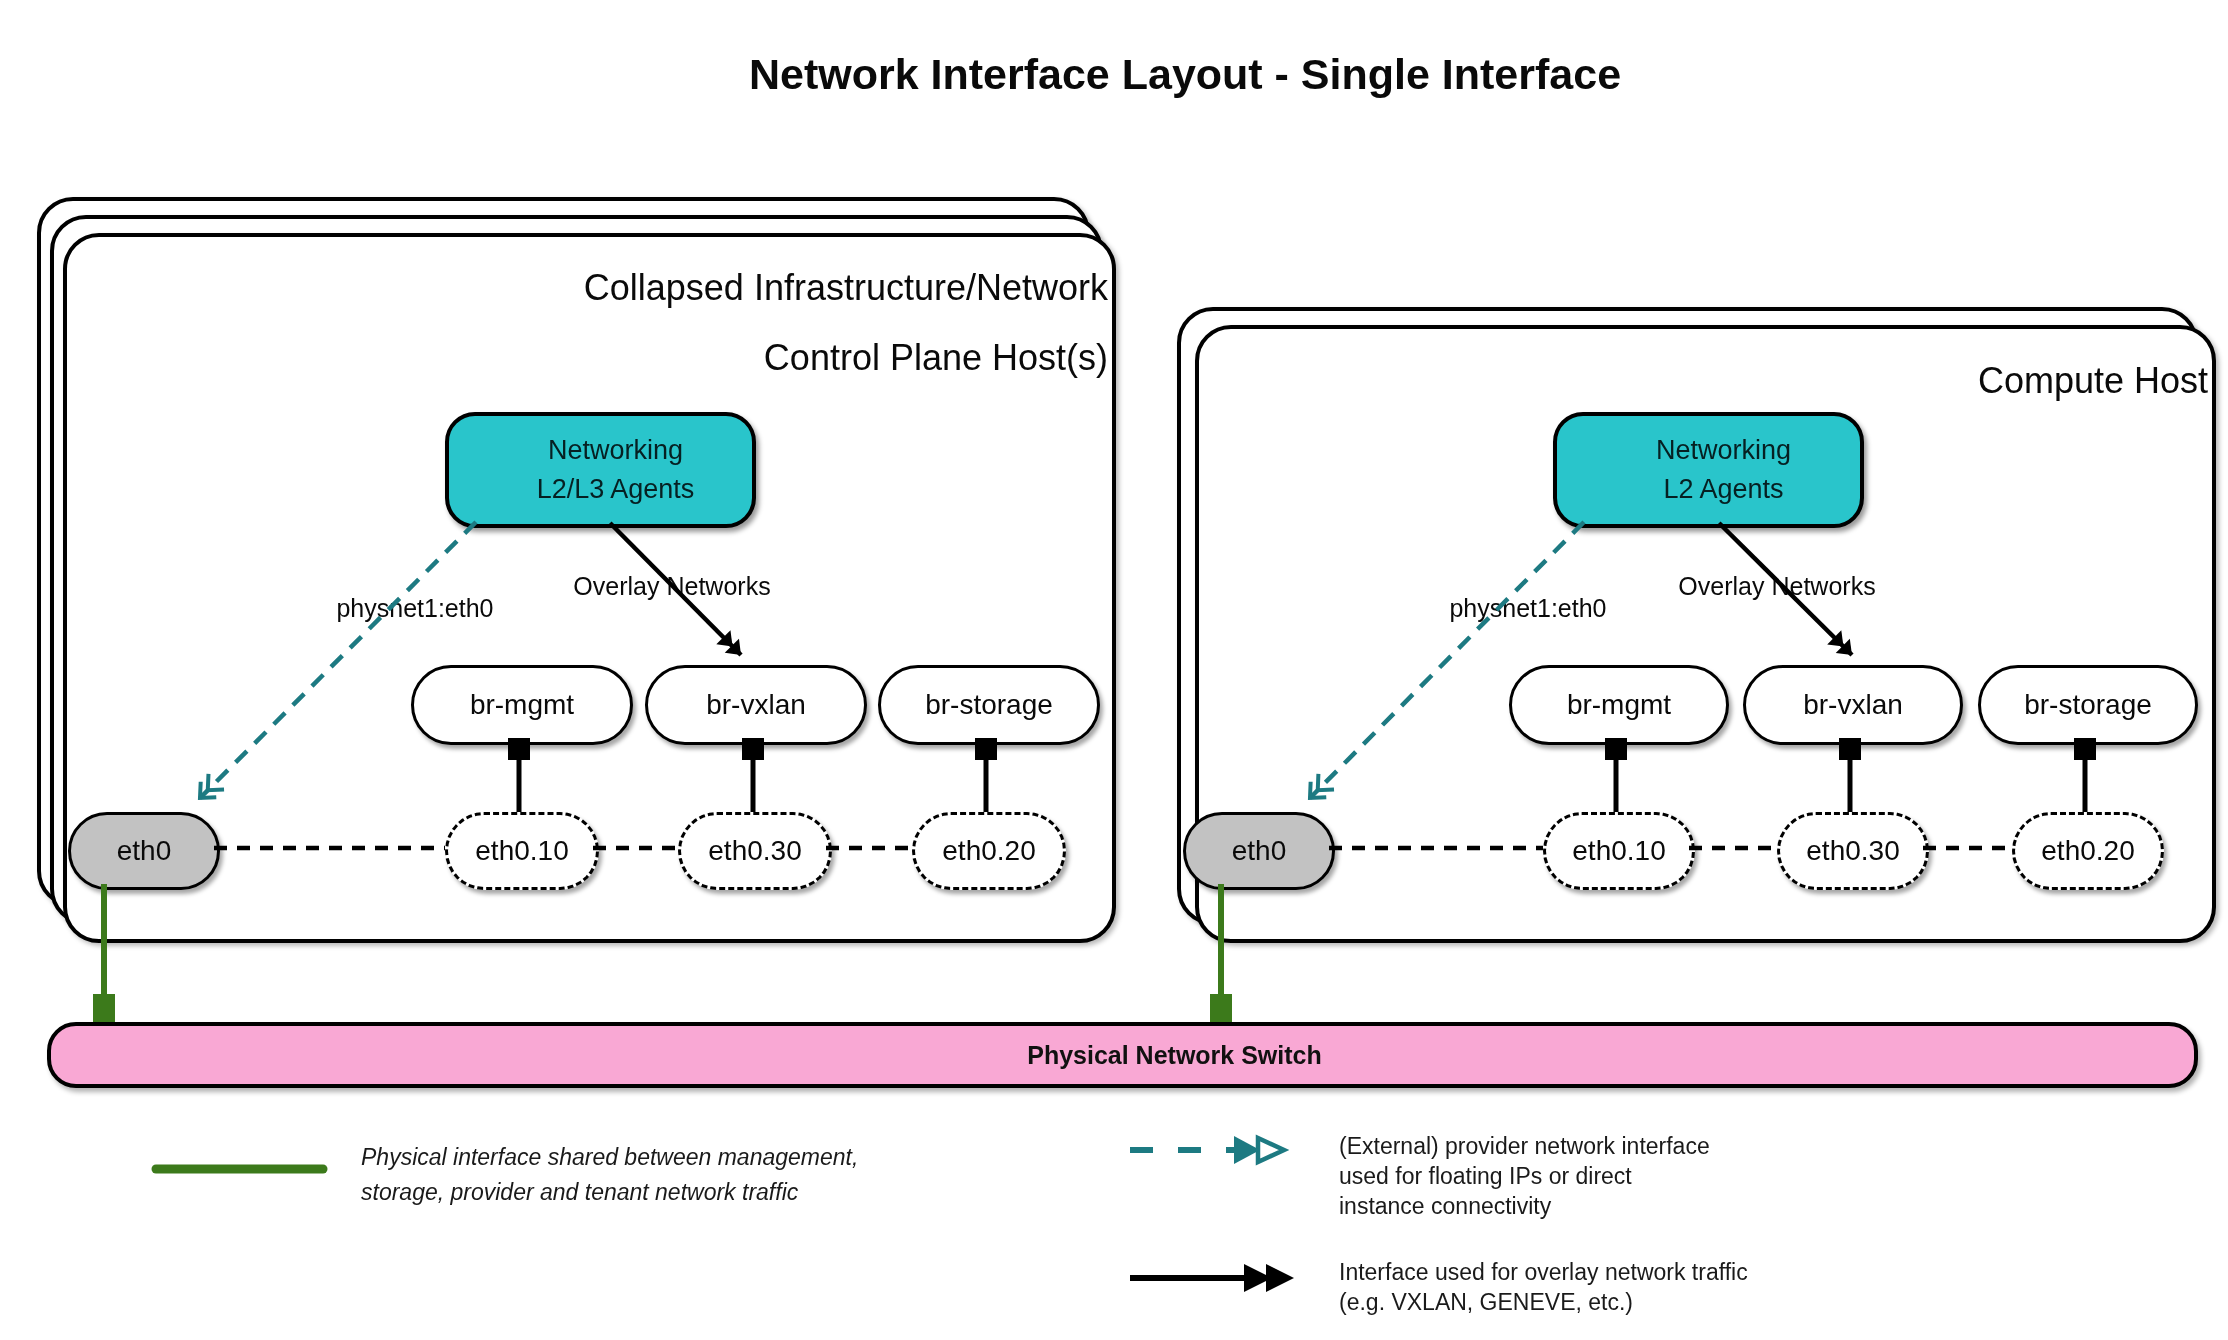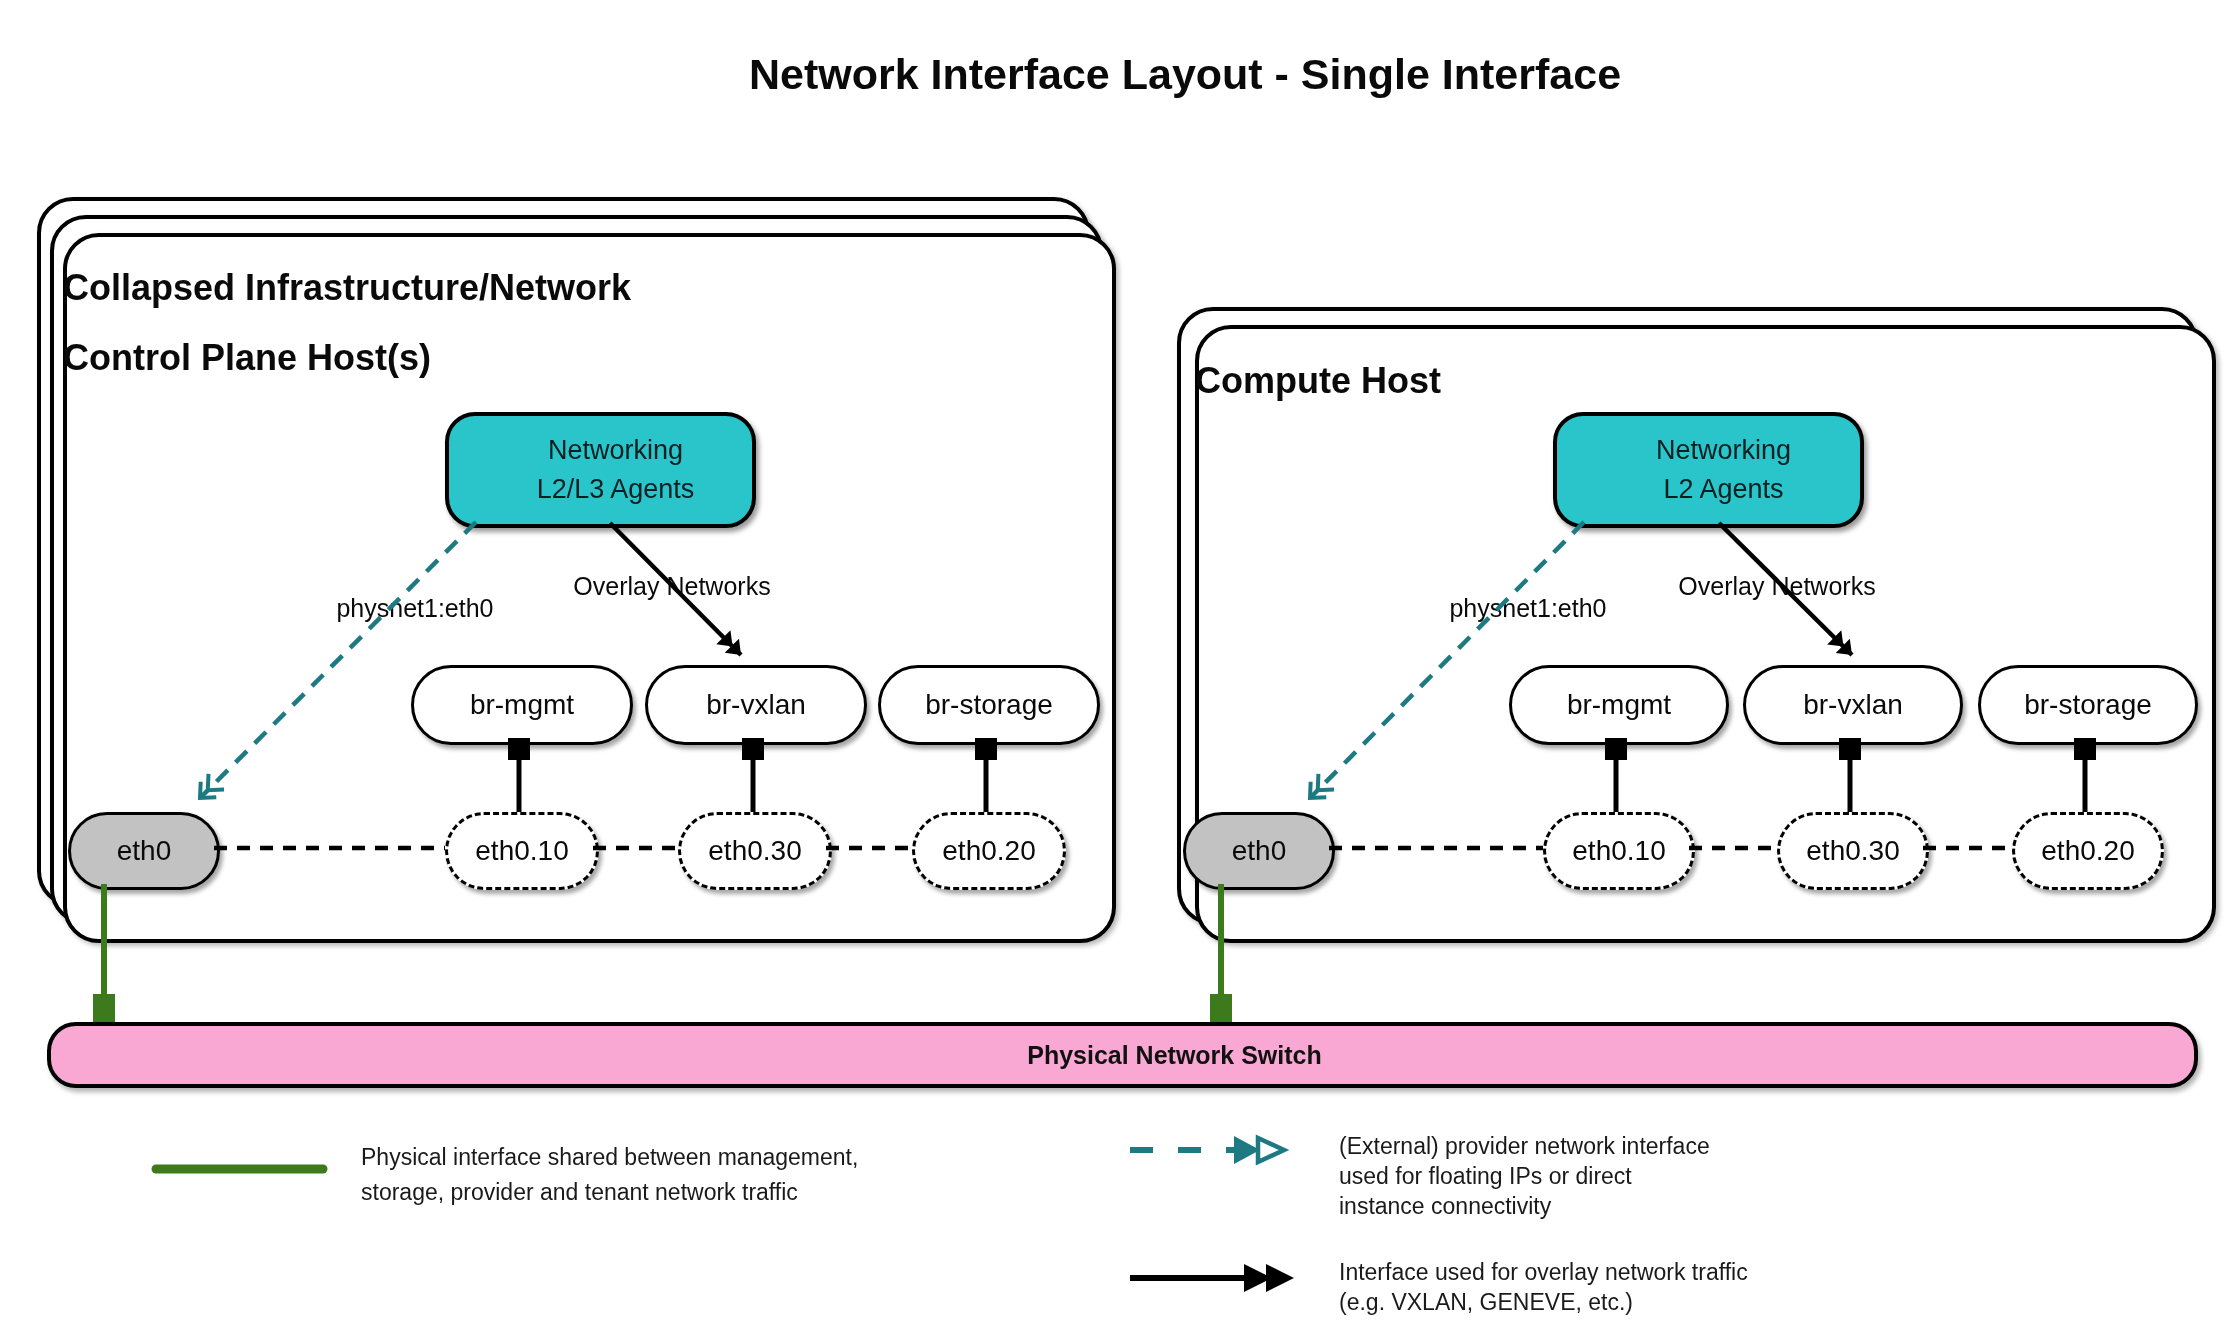--- a/index.html
+++ b/index.html
@@ -2,38 +2,38 @@
 <html><head>
 <meta charset="utf-8">
 <style>
   html,body{margin:0;padding:0;background:#fff;}
   .page{position:relative;width:2228px;height:1340px;background:#fff;overflow:hidden;
         font-family:"Liberation Sans",sans-serif;color:#111;}
   .title{position:absolute;left:1185px;top:50px;transform:translateX(-50%);
          font-size:43px;font-weight:bold;white-space:nowrap;color:#0a0a0a;}
   .hostbox{position:absolute;background:#fff;border:4px solid #000;border-radius:36px;
            box-shadow:3px 3px 5px rgba(0,0,0,0.28);}
-  .host-header{position:absolute;text-align:left;font-size:36px;font-weight:bold;
+  .host-header{position:absolute;text-align:right;font-size:36px;font-weight:normal;
                line-height:52px;color:#0a0a0a;}
   .agent{position:absolute;background:#29c5cb;border:4px solid #000;border-radius:30px;
          display:flex;flex-direction:column;align-items:center;justify-content:center;
          font-size:27px;line-height:39px;color:#062022;box-shadow:3px 4px 5px rgba(0,0,0,0.4);padding-left:30px;}
   .pill{position:absolute;background:#fff;border:3.5px solid #000;border-radius:40px;
         display:flex;align-items:center;justify-content:center;font-size:28px;color:#0a0a0a;
         box-shadow:3px 4px 4px rgba(0,0,0,0.35);}
   .bridge{height:74px;}
   .vlan{height:72px;border-style:dashed;}
   .eth{height:72px;background:#c2c2c2;}
   .edge-label{position:absolute;text-align:center;font-size:25px;color:#0a0a0a;}
   .switch{position:absolute;left:47px;top:1022px;width:2143px;height:58px;background:#f9a8d4;
           border:4px solid #000;border-radius:29px;box-shadow:3px 4px 5px rgba(0,0,0,0.3);}
   .switch-label{width:100%;height:100%;line-height:58px;text-align:center;
                 padding-left:104px;box-sizing:border-box;font-size:25px;font-weight:bold;}
   .legend-text{position:absolute;font-size:23px;color:#1a1a1a;}
-  .lh35 div{line-height:35px;}
+  .lh35 div{line-height:35px;font-style:italic;}
   .lh30 div{line-height:30px;}
   svg.overlay{position:absolute;left:0;top:0;z-index:10;pointer-events:none;}
 </style>
 </head>
 <body>
 
 <div class="page">
 
   <div class="title">Network Interface Layout - Single Interface</div>
 

